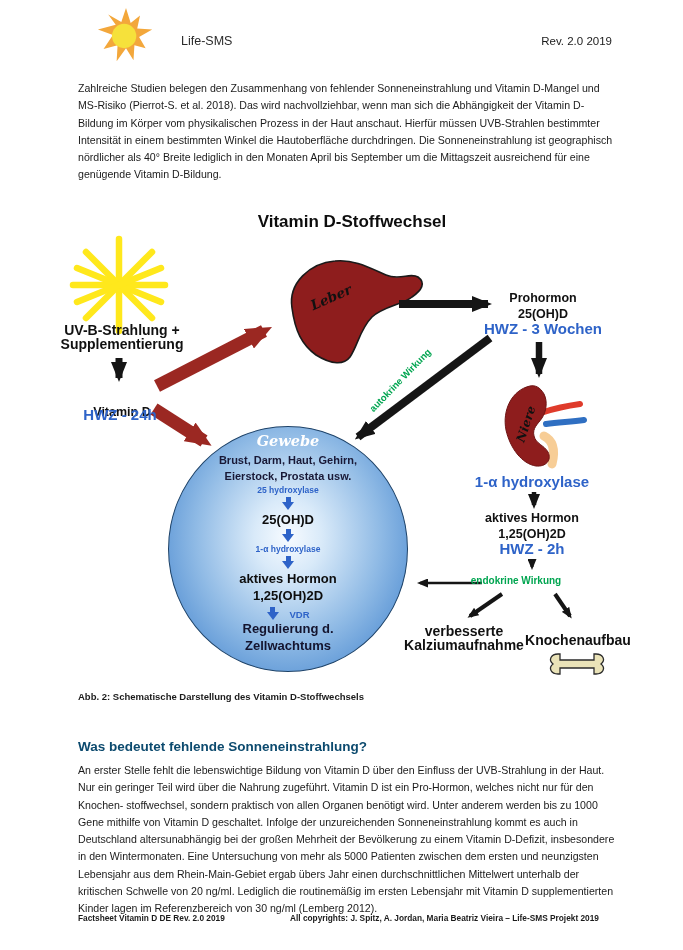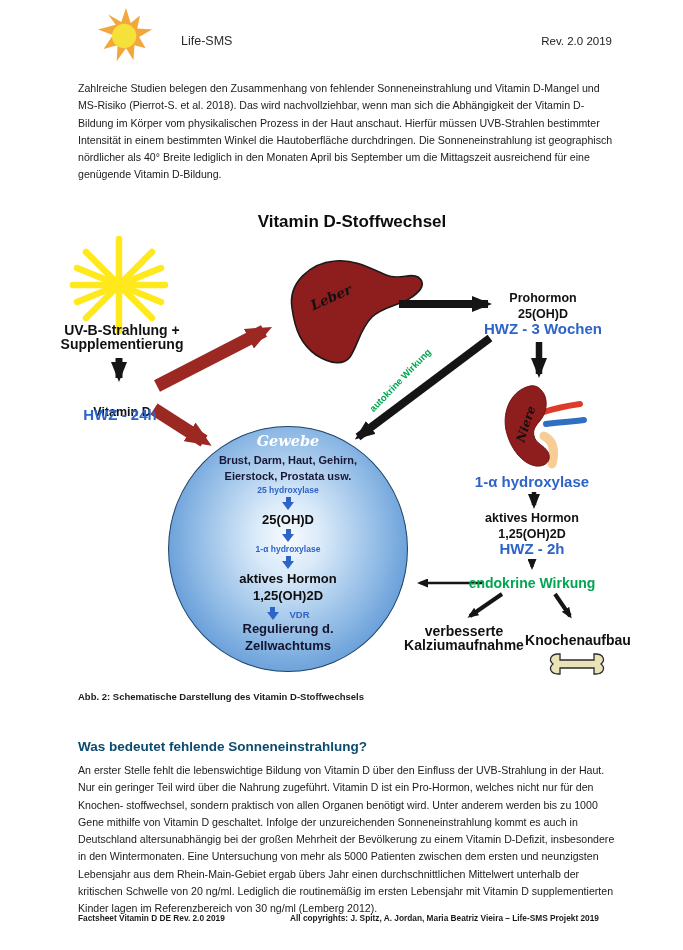--- a/index.html
+++ b/index.html
@@ -147,21 +147,21 @@
   <div class="dlabel script rot" style="left:468px;top:216px;font-size:12px;transform:translate(-50%,-50%) rotate(-72deg);">Niere</div>
 
   <div class="dlabel blue95" style="left:474px;top:267px;">1-α hydroxylase</div>
 
   <div class="dlabel" style="left:474px;top:302px;">
     <span class="b12" style="display:block;">aktives Hormon</span>
     <span class="b12" style="display:block;">1,25(OH)2D</span>
     <span class="blue95" style="display:block;">HWZ - 2h</span>
   </div>
 
-  <div class="dlabel green" style="left:474px;top:367px;font-size:14px;">endokrine Wirkung</div>
+  <div class="dlabel green" style="left:458px;top:367px;font-size:10px;">endokrine Wirkung</div>
 
   <div class="dlabel" style="left:406px;top:417px;">
     <span class="b95" style="display:block;">verbesserte</span>
     <span class="b95" style="display:block;">Kalziumaufnahme</span>
   </div>
 
   <div class="dlabel b95" style="left:520px;top:426px;">Knochenaufbau</div>
 
   <div class="gstack">
     <div class="gewebe">Gewebe</div>

